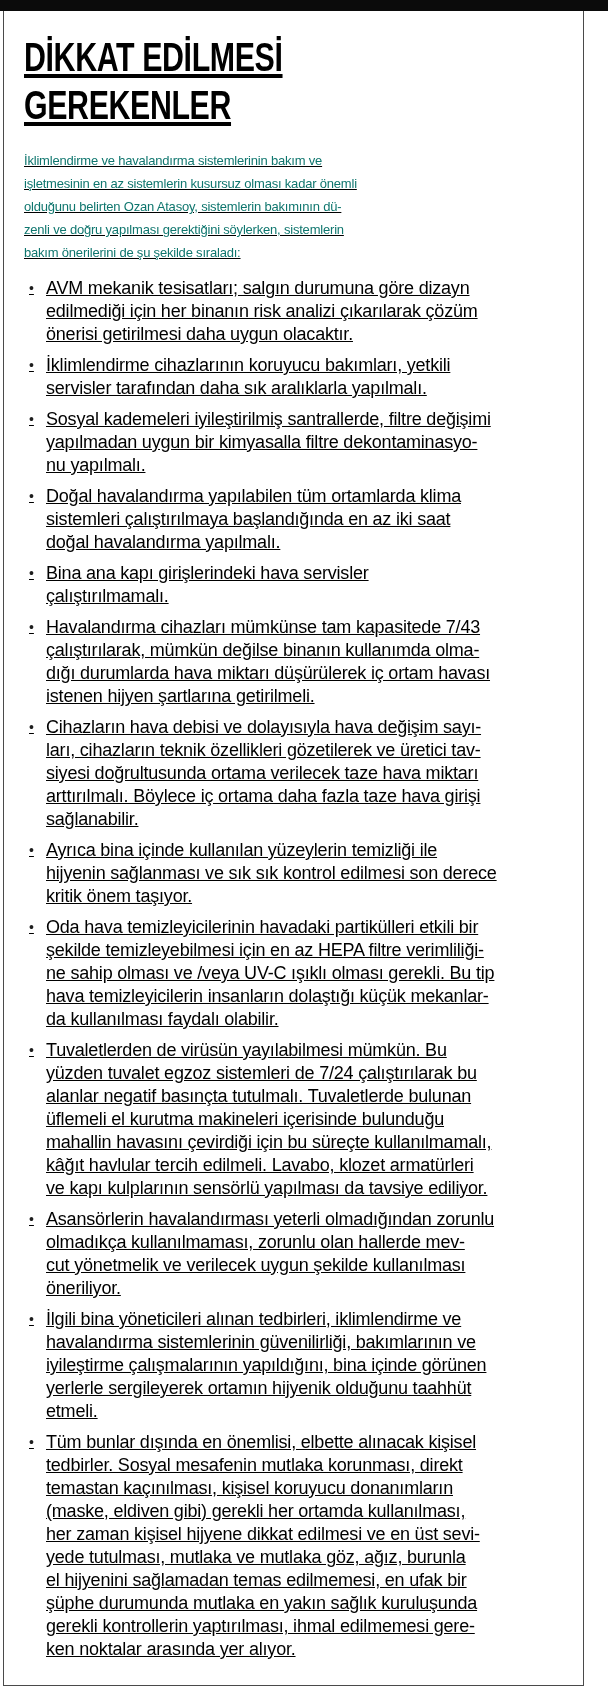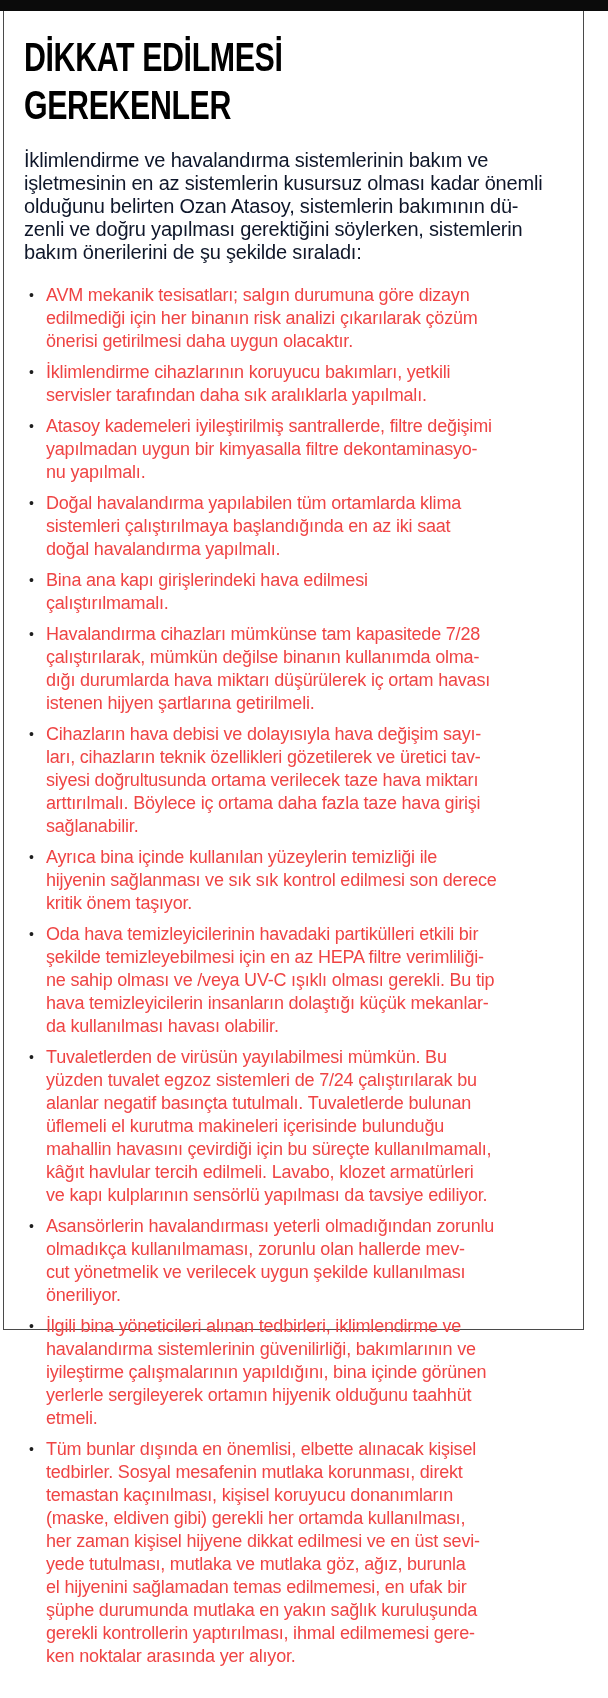--- a/index.html
+++ b/index.html
@@ -13,45 +13,46 @@
   }
   .top-rule {
     position: absolute;
     left: 0; top: 0;
     width: 608px; height: 11px;
     background: #0b0b0b;
   }
   .frame {
     position: absolute;
     left: 3px; top: 11px;
-    width: 581px; height: 1319px;
+    width: 581px; height: 1675px;
     box-sizing: border-box;
     border: 1px solid #4a4a4a;
     border-top: none;
     background: #ffffff;
+    text-decoration: underline;
   }
   .content {
     padding: 16px 16px 0 20px;
   }
   .headline {
     margin: 6px 0 20px 0;
     font-size: 41px;
     line-height: 48px;
     font-weight: bold;
     color: #000000;
     letter-spacing: -0.5px;
     white-space: pre-line;
     transform: scaleX(0.74);
     transform-origin: 0 0;
   }
   .intro {
-    font-size: 20px;
+    font-size: 13px;
     line-height: 23px;
     letter-spacing: -0.2px;
-    color: #0f172a;
+    color: #0f766e;
     white-space: pre-line;
   }
   .bullets {
     list-style: none;
     margin: 0;
     padding: 0;
   }
   .bullet {
     display: flex;
     margin-top: 8px;
@@ -62,21 +63,21 @@
     padding-left: 5px;
     font-size: 14px;
     line-height: 23px;
     color: #1e1e1e;
   }
   .bullet .btext {
     flex: 1 1 auto;
     font-size: 18px;
     line-height: 23px;
     letter-spacing: -0.2px;
-    color: #ef4444;
+    color: #000000;
     white-space: pre-line;
   }
 </style>
 </head>
 <body>
 
 <div class="page">
   <div class="top-rule"></div>
   <div class="frame">
     <div class="content">
@@ -94,38 +95,38 @@
 edilmediği için her binanın risk analizi çıkarılarak çözüm
 önerisi getirilmesi daha uygun olacaktır.</span>
         </li>
         <li class="bullet">
           <span class="marker">•</span>
           <span class="btext">İklimlendirme cihazlarının koruyucu bakımları, yetkili
 servisler tarafından daha sık aralıklarla yapılmalı.</span>
         </li>
         <li class="bullet">
           <span class="marker">•</span>
-          <span class="btext">Atasoy kademeleri iyileştirilmiş santrallerde, filtre değişimi
+          <span class="btext">Sosyal kademeleri iyileştirilmiş santrallerde, filtre değişimi
 yapılmadan uygun bir kimyasalla filtre dekontaminasyo-
 nu yapılmalı.</span>
         </li>
         <li class="bullet">
           <span class="marker">•</span>
           <span class="btext">Doğal havalandırma yapılabilen tüm ortamlarda klima
 sistemleri çalıştırılmaya başlandığında en az iki saat
 doğal havalandırma yapılmalı.</span>
         </li>
         <li class="bullet">
           <span class="marker">•</span>
-          <span class="btext">Bina ana kapı girişlerindeki hava edilmesi
+          <span class="btext">Bina ana kapı girişlerindeki hava servisler
 çalıştırılmamalı.</span>
         </li>
         <li class="bullet">
           <span class="marker">•</span>
-          <span class="btext">Havalandırma cihazları mümkünse tam kapasitede 7/28
+          <span class="btext">Havalandırma cihazları mümkünse tam kapasitede 7/43
 çalıştırılarak, mümkün değilse binanın kullanımda olma-
 dığı durumlarda hava miktarı düşürülerek iç ortam havası
 istenen hijyen şartlarına getirilmeli.</span>
         </li>
         <li class="bullet">
           <span class="marker">•</span>
           <span class="btext">Cihazların hava debisi ve dolayısıyla hava değişim sayı-
 ları, cihazların teknik özellikleri gözetilerek ve üretici tav-
 siyesi doğrultusunda ortama verilecek taze hava miktarı
 arttırılmalı. Böylece iç ortama daha fazla taze hava girişi
@@ -136,21 +137,21 @@
           <span class="btext">Ayrıca bina içinde kullanılan yüzeylerin temizliği ile
 hijyenin sağlanması ve sık sık kontrol edilmesi son derece
 kritik önem taşıyor.</span>
         </li>
         <li class="bullet">
           <span class="marker">•</span>
           <span class="btext">Oda hava temizleyicilerinin havadaki partikülleri etkili bir
 şekilde temizleyebilmesi için en az HEPA filtre verimliliği-
 ne sahip olması ve /veya UV-C ışıklı olması gerekli. Bu tip
 hava temizleyicilerin insanların dolaştığı küçük mekanlar-
-da kullanılması havası olabilir.</span>
+da kullanılması faydalı olabilir.</span>
         </li>
         <li class="bullet">
           <span class="marker">•</span>
           <span class="btext">Tuvaletlerden de virüsün yayılabilmesi mümkün. Bu
 yüzden tuvalet egzoz sistemleri de 7/24 çalıştırılarak bu
 alanlar negatif basınçta tutulmalı. Tuvaletlerde bulunan
 üflemeli el kurutma makineleri içerisinde bulunduğu
 mahallin havasını çevirdiği için bu süreçte kullanılmamalı,
 kâğıt havlular tercih edilmeli. Lavabo, klozet armatürleri
 ve kapı kulplarının sensörlü yapılması da tavsiye ediliyor.</span>

